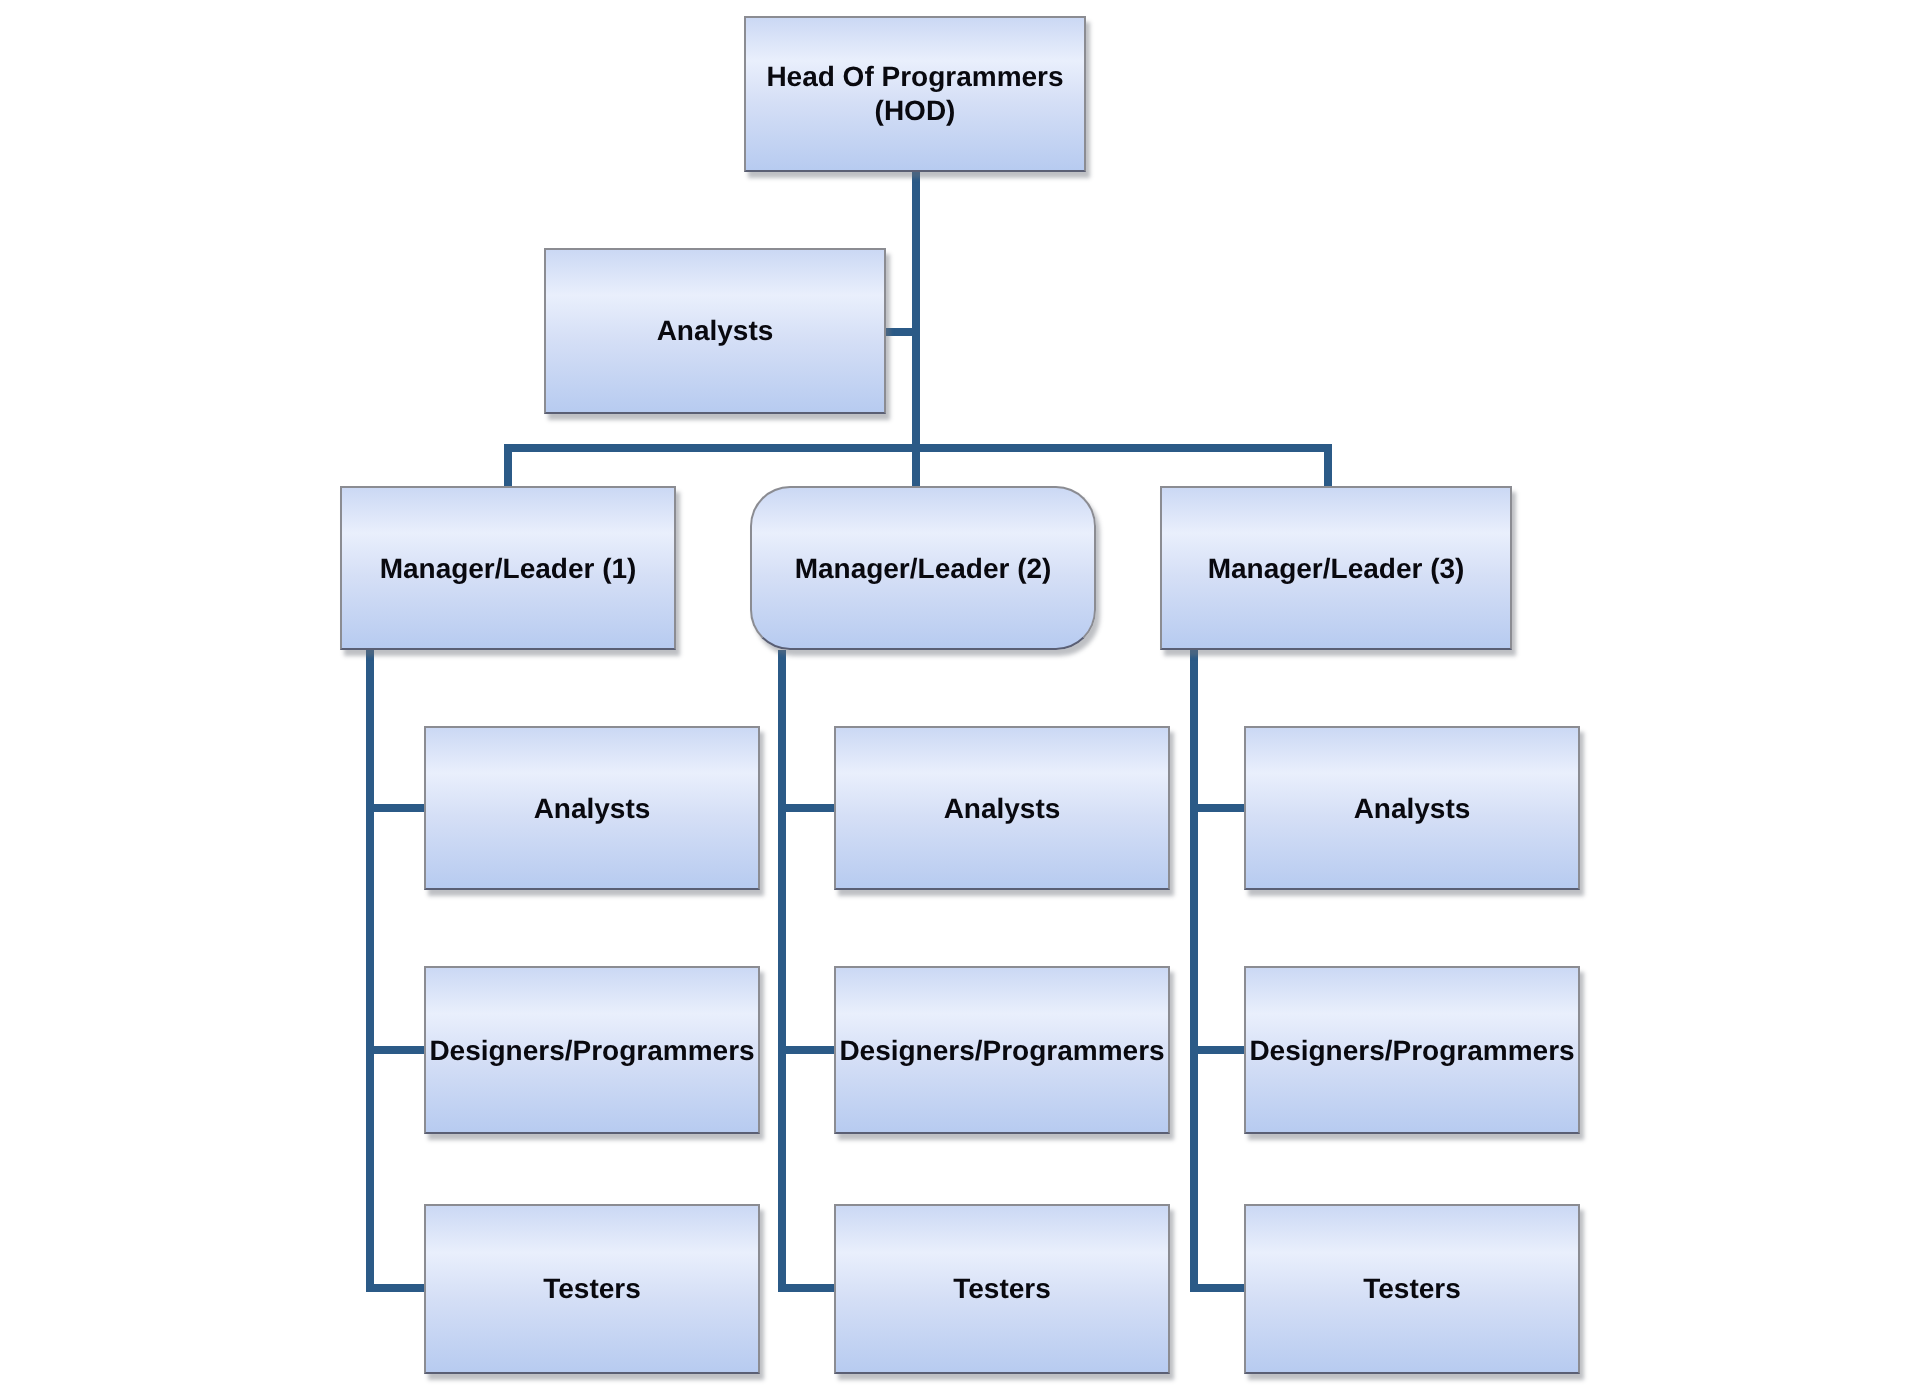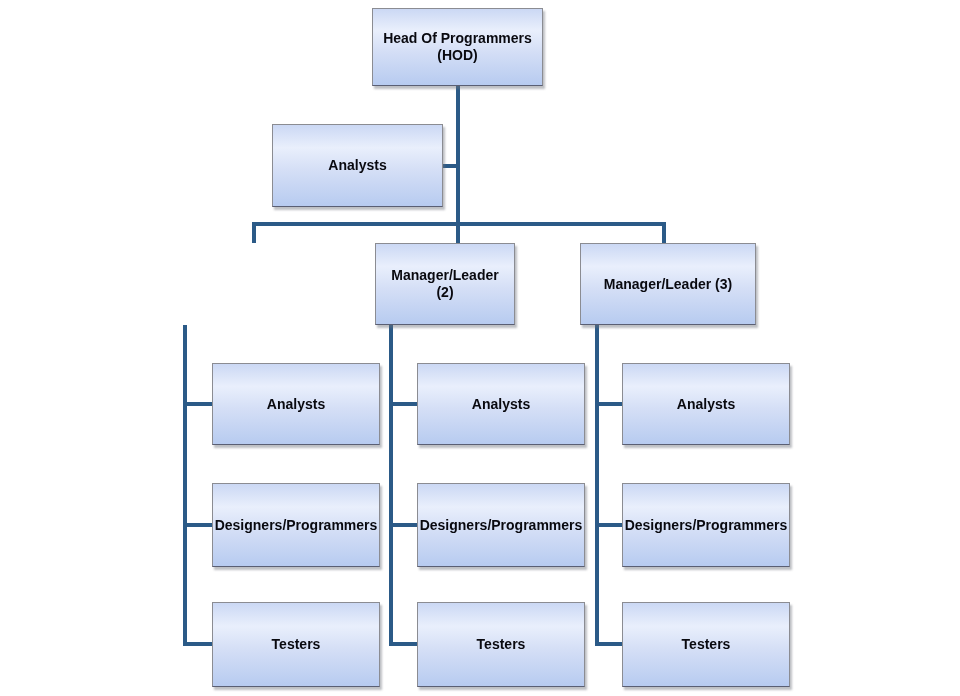--- a/index.html
+++ b/index.html
@@ -60,22 +60,23 @@
 
   <div class="connector" style="left:595px; top:325px; width:4px;   height:321px;"></div>
   <div class="connector" style="left:595px; top:402px; width:27px;  height:4px;"></div>
   <div class="connector" style="left:595px; top:523px; width:27px;  height:4px;"></div>
   <div class="connector" style="left:595px; top:642px; width:27px;  height:4px;"></div>
 
   <div class="node" style="left:372px; top:8px; width:171px; height:78px;">Head Of Programmers (HOD)</div>
 
   <div class="node" style="left:272px; top:124px; width:171px; height:83px;">Analysts</div>
 
+  <div class="node" style="left:170px; top:243px; width:168px; height:82px;">Manager/Leader (1)</div>
 
-  <div class="node" style="left:375px; top:243px; width:140px; height:82px;">Manager/Leader (2)</div>
+  <div class="node" style="left:375px; top:243px; width:173px; height:82px;border-radius:20px;">Manager/Leader (2)</div>
 
   <div class="node" style="left:580px; top:243px; width:176px; height:82px;">Manager/Leader (3)</div>
 
   <div class="node" style="left:212px; top:363px; width:168px; height:82px;">Analysts</div>
 
   <div class="node" style="left:212px; top:483px; width:168px; height:84px;">Designers/Programmers</div>
 
   <div class="node" style="left:212px; top:602px; width:168px; height:85px;">Testers</div>
 
   <div class="node" style="left:417px; top:363px; width:168px; height:82px;">Analysts</div>

